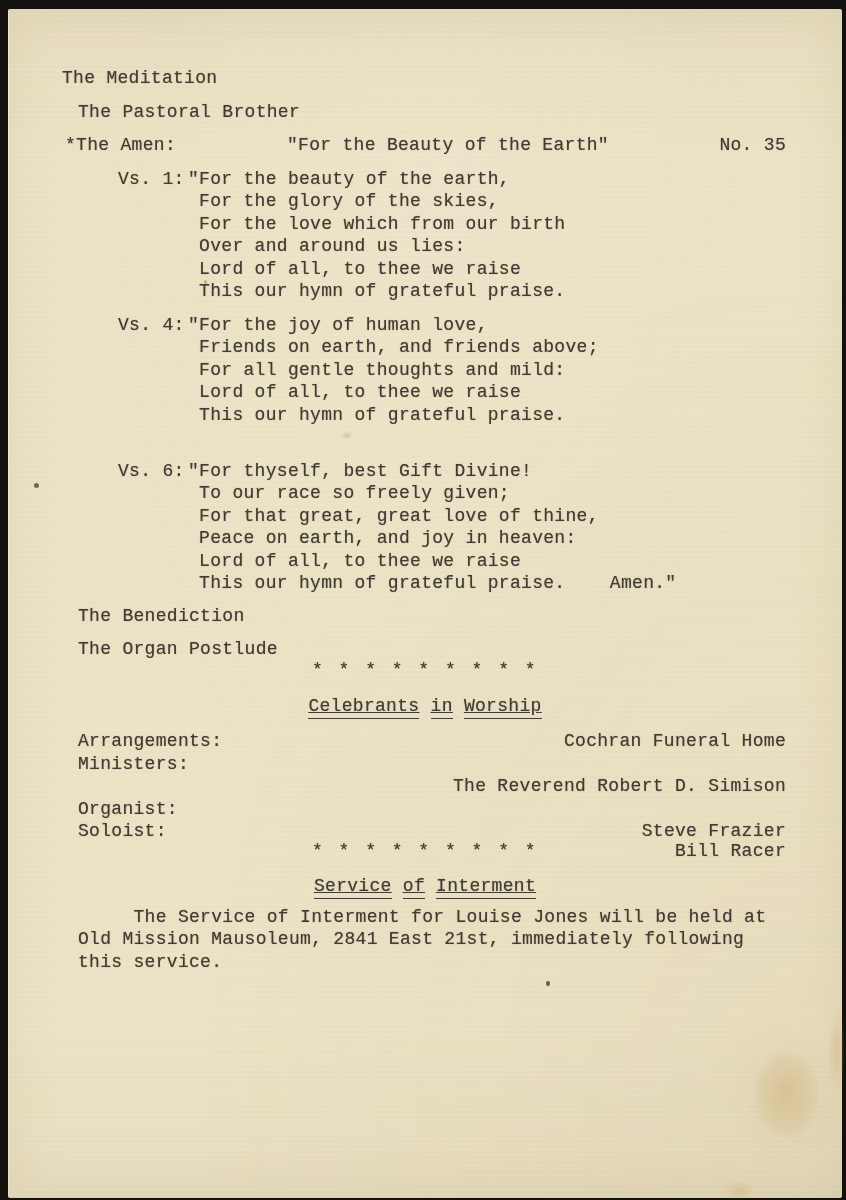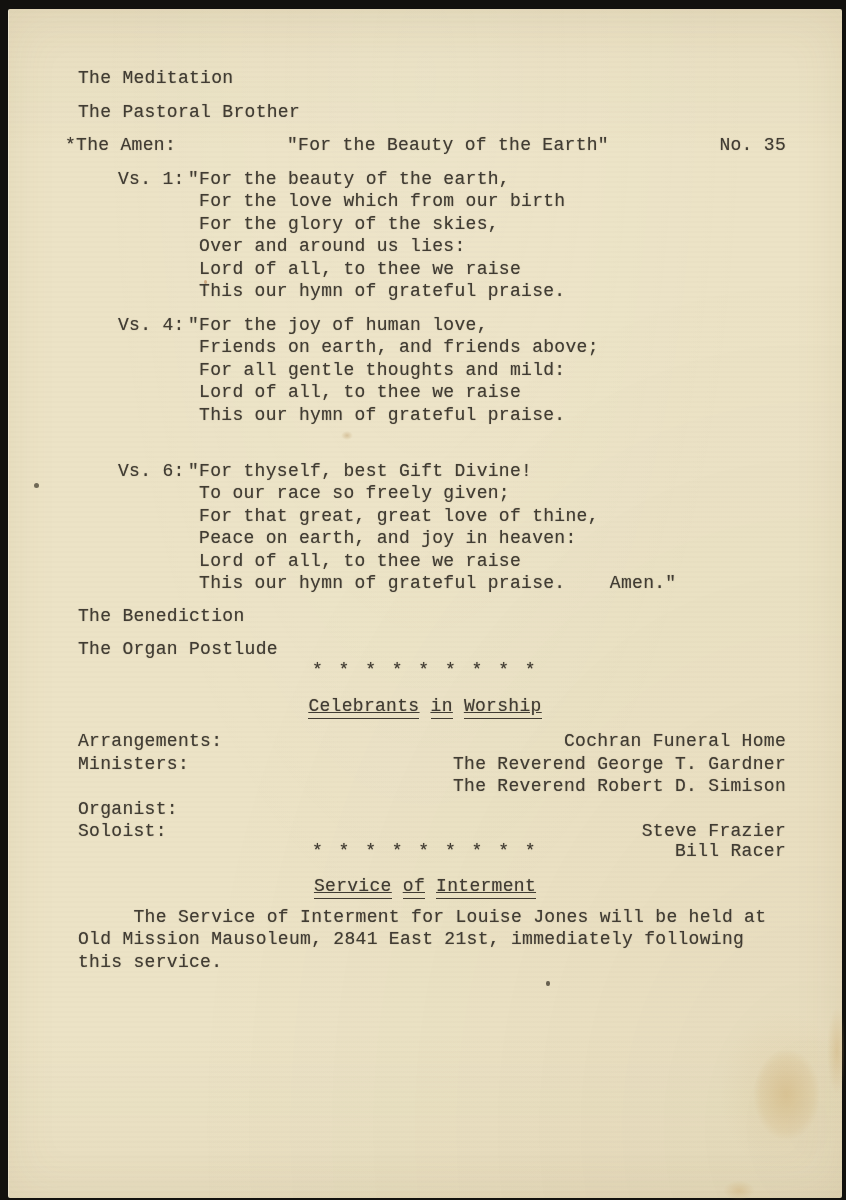--- a/index.html
+++ b/index.html
@@ -52,32 +52,32 @@
   <div class="stain" style="left:718px; top:1176px; width:42px; height:24px;
               background: radial-gradient(ellipse 50% 55% at 50% 60%, rgba(198,157,88,0.30), transparent 75%);"></div>
   <div class="stain" style="left:341px; top:431px; width:12px; height:9px;
               background: radial-gradient(ellipse at 50% 50%, rgba(165,120,55,0.30), transparent 70%);"></div>
   <div class="speck" style="left:34px; top:483px; width:5px; height:5px; border-radius:50%; background:rgba(70,64,50,0.75);"></div>
   <div class="speck" style="left:546px; top:981px; width:4px; height:5px; border-radius:45%; background:rgba(70,64,50,0.8);"></div>
   <div class="speck" style="left:204px; top:280px; width:3px; height:4px; border-radius:50%; background:rgba(170,100,45,0.45);"></div>
 
   <div class="content">
 
-    <div class="t" style="left:78px; top:67px">The Meditation</div>
+    <div class="t" style="left:62px; top:67px">The Meditation</div>
     <div class="t" style="left:78px; top:101px">The Pastoral Brother</div>
 
     <div class="t" style="left:65px;  top:134px">*The Amen:</div>
     <div class="t" style="left:287px; top:134px">"For the Beauty of the Earth"</div>
     <div class="t" style="right:60px; top:134px">No. 35</div>
 
     <div class="t" style="left:118px; top:168px">Vs. 1:</div>
     <div class="verse" style="left:188px; top:168px">
       <div class="vl">"For the beauty of the earth,</div>
+      <div class="vl">For the glory of the skies,</div>
       <div class="vl">For the love which from our birth</div>
-      <div class="vl">For the glory of the skies,</div>
       <div class="vl">Over and around us lies:</div>
       <div class="vl">Lord of all, to thee we raise</div>
       <div class="vl">This our hymn of grateful praise.</div>
     </div>
 
     <div class="t" style="left:118px; top:314px">Vs. 4:</div>
     <div class="verse" style="left:188px; top:314px">
       <div class="vl">"For the joy of human love,</div>
       <div class="vl">Friends on earth, and friends above;</div>
       <div class="vl">For all gentle thoughts and mild:</div>
@@ -99,21 +99,20 @@
     <div class="t" style="left:78px; top:638px">The Organ Postlude</div>
 
     <div class="t center sep" style="top:659px">* * * * * * * * *</div>
 
     <div class="t center" style="top:695px"><span class="uw">Celebrants</span> <span class="uw">in</span> <span class="uw">Worship</span></div>
 
     <div class="t" style="left:78px;  top:730px">Arrangements:</div>
     <div class="t" style="right:60px; top:730px">Cochran Funeral Home</div>
 
     <div class="t" style="left:78px;  top:753px">Ministers:</div>
-    <div class="t" style="right:60px; top:753px">The Reverend George T. Gardner</div>
 
     <div class="t" style="right:60px; top:775px">The Reverend Robert D. Simison</div>
 
     <div class="t" style="left:78px;  top:798px">Organist:</div>
     <div class="t" style="right:60px; top:840px">Bill Racer</div>
 
     <div class="t" style="left:78px;  top:820px">Soloist:</div>
     <div class="t" style="right:60px; top:820px">Steve Frazier</div>
 
     <div class="t center sep" style="top:840px">* * * * * * * * *</div>

